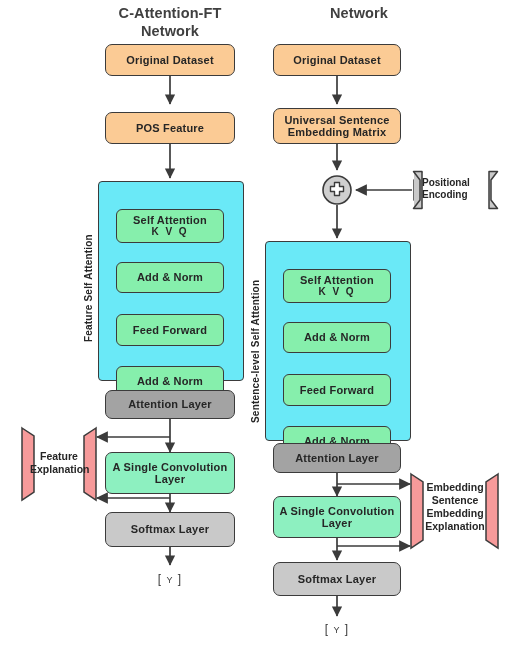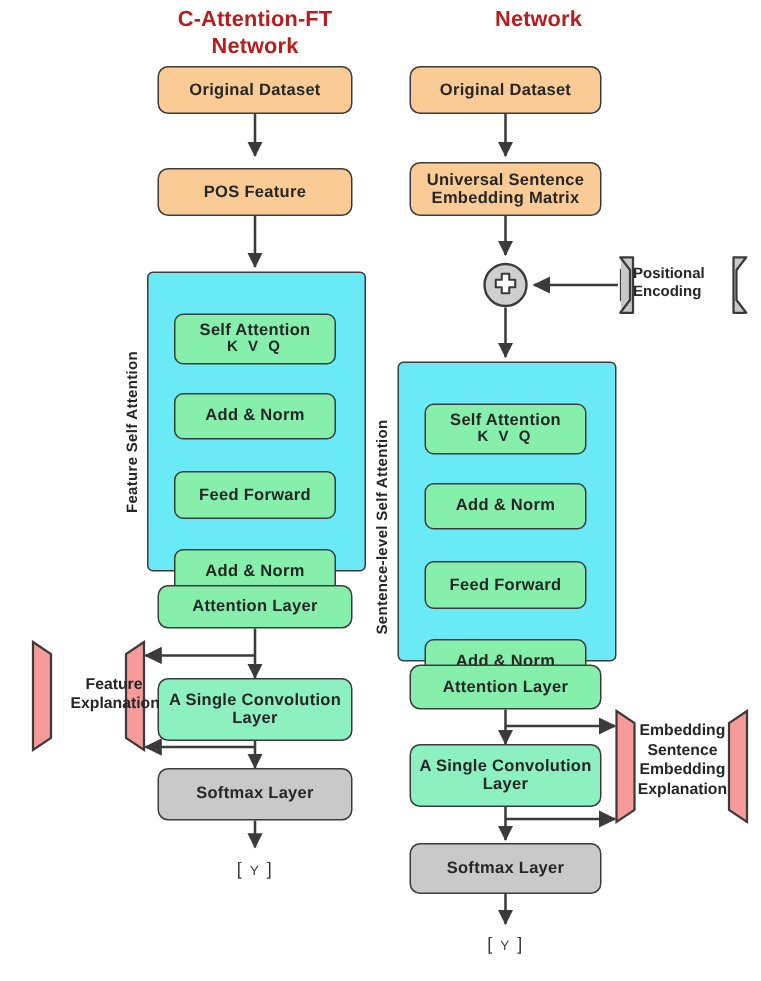--- a/index.html
+++ b/index.html
@@ -5,35 +5,35 @@
   html,body{margin:0;padding:0;background:#ffffff;}
   body{
     width:507px;height:654px;position:relative;overflow:hidden;
     font-family:"Liberation Sans", sans-serif;
     color:#2b2b2b;
   }
   #diagram{position:absolute;left:0;top:0;width:507px;height:654px;}
 
   .col-title{
     position:absolute;text-align:center;font-weight:bold;font-size:14.5px;
-    color:#b91c1c;line-height:18px;letter-spacing:.1px;
+    color:#404040;line-height:18px;letter-spacing:.1px;
   }
   #title-left{left:72px;top:4px;width:196px;}
   #title-right{left:248px;top:4px;width:222px;}
 
   
   .node{
     position:absolute;box-sizing:border-box;
     border:1.6px solid #3b3b3b;border-radius:7px;
     display:flex;align-items:center;justify-content:center;
     text-align:center;font-weight:bold;font-size:11px;line-height:12.5px;
     color:#262626;letter-spacing:.2px;padding:12px 4px;
   }
   .orange{background:#fbcb95;}
-  .cyan{background:#86efac;}
+  .cyan{background:#a3a3a3;}
   .green{background:#8df0c0;}
   .gray{background:#c9c9c9;}
   .white{background:#86efac;border-radius:6px;}
 
   
   .satt-block{
     position:absolute;box-sizing:border-box;
     background:#6ae9f7;border:1.8px solid #3b3b3b;border-radius:4px;
   }
 
@@ -206,21 +206,21 @@
   <div class="node gray" style="left:105px;top:512px;width:130px;height:35px;">
     <span>Softmax Layer</span>
   </div>
 
   <div class="out-y" style="left:135px;top:572px;width:70px;">
     <span>[</span>
     <span class="yv">Y</span>
     <span>]</span>
   </div>
 
-  <div class="expl-text" style="left:47px;top:450px;width:58px;">
+  <div class="expl-text" style="left:30px;top:450px;width:58px;">
     <div>Feature</div>
     <div>Explanation</div>
   </div>
 
   <div class="node orange" style="left:273px;top:44px;width:128px;height:32px;">
     <span>Original Dataset</span>
   </div>
 
   <div class="node orange" style="left:273px;top:108px;width:128px;height:36px;flex-direction:column;">
     <span>Universal Sentence</span>

